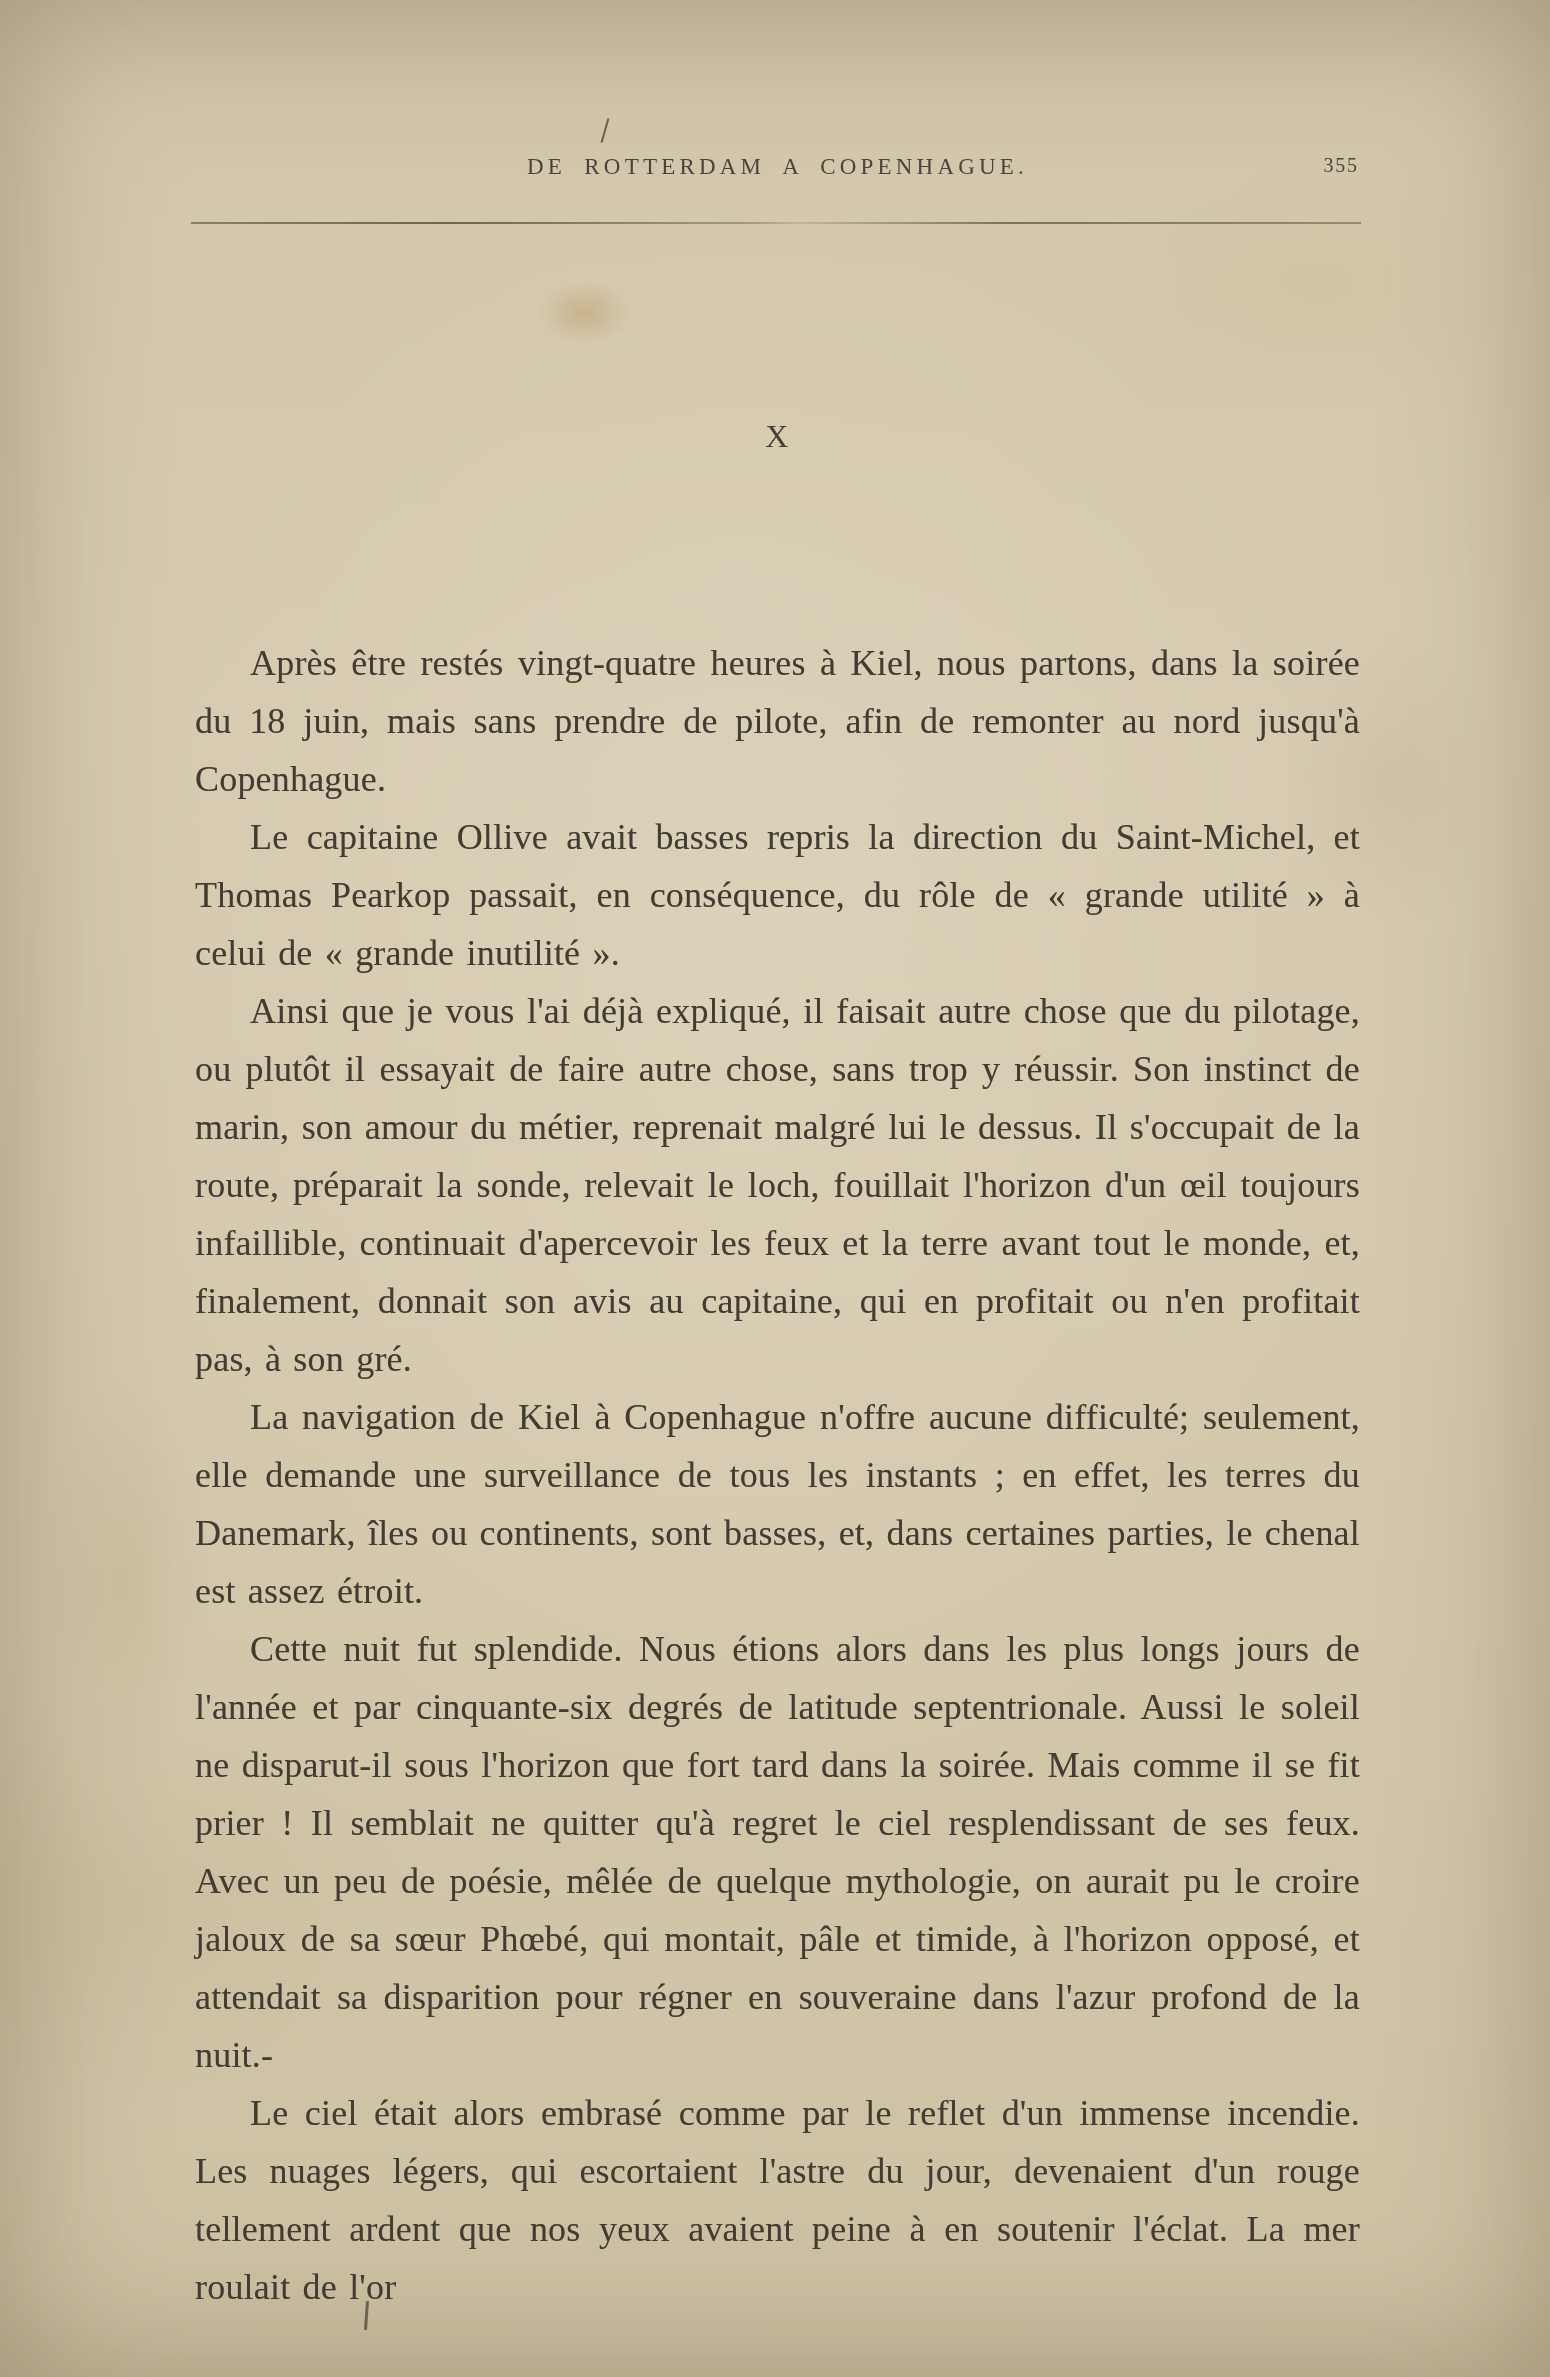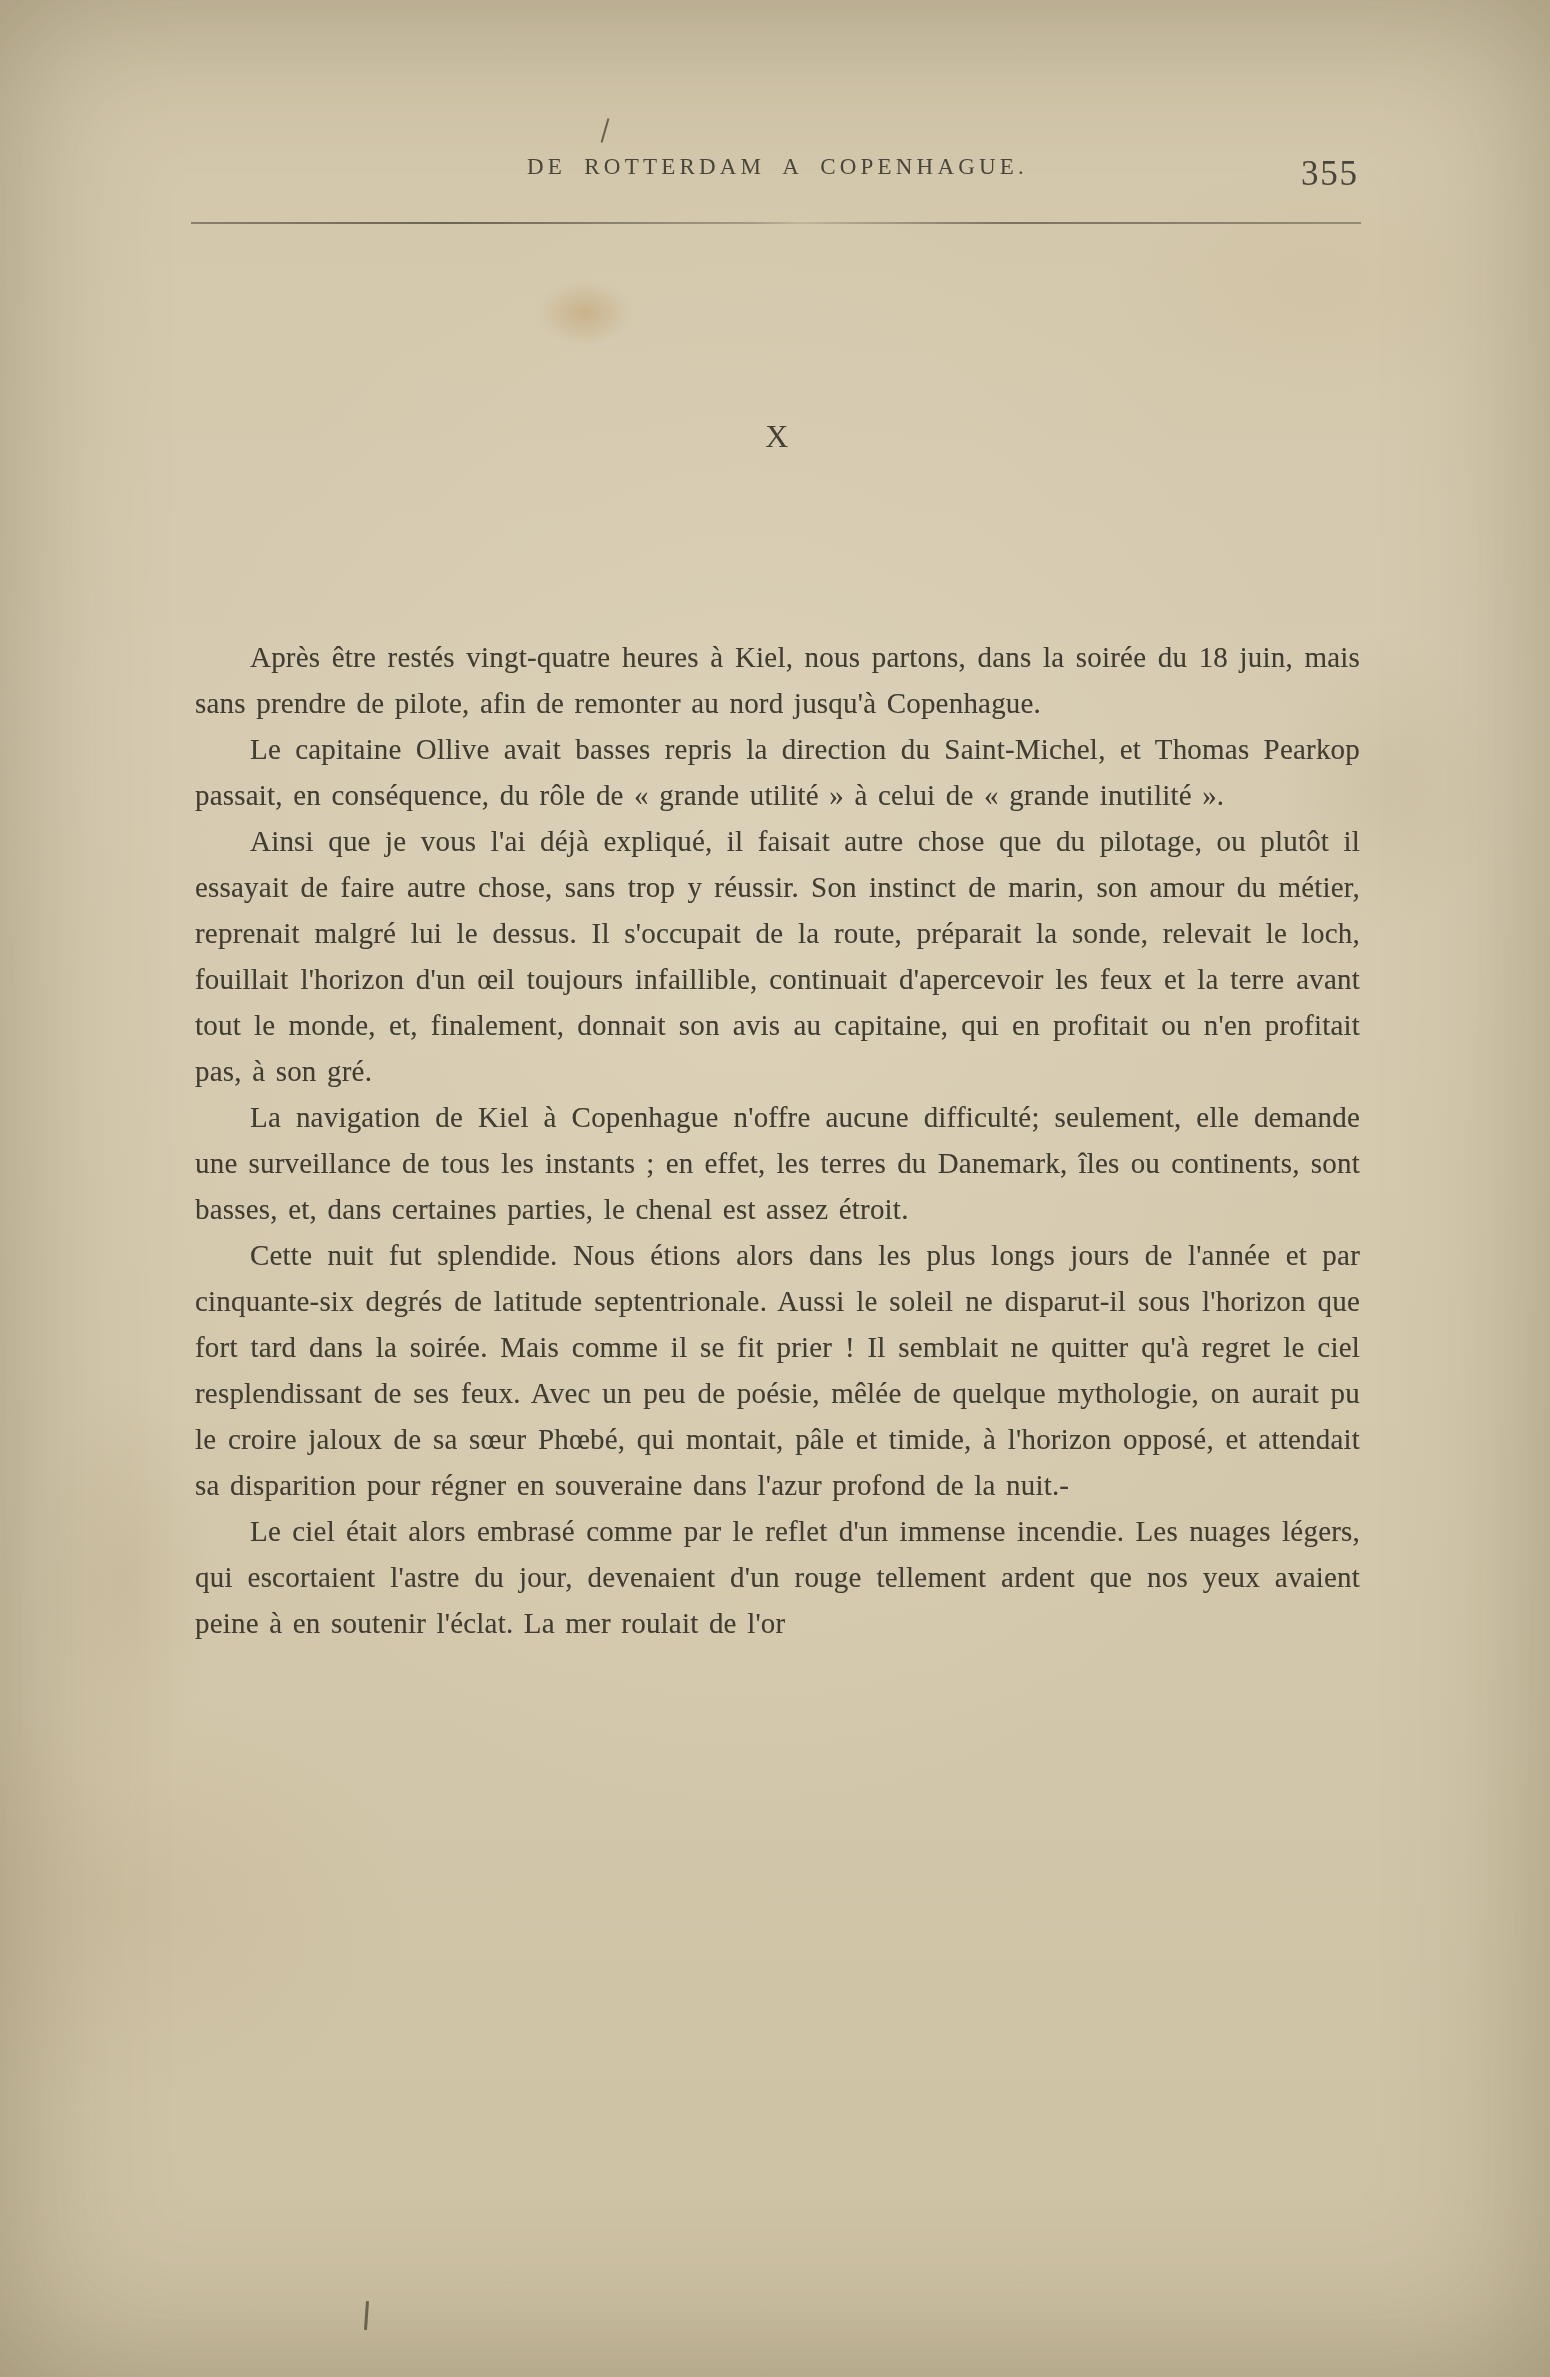--- a/index.html
+++ b/index.html
@@ -36,21 +36,21 @@
     text-align: center;
     font-size: 23px;
     letter-spacing: 4.2px;
     word-spacing: 8.4px;
     color: #49453a;
   }
   .page-number {
     position: absolute;
     right: 1.2px;
     top: 0;
-    font-size: 35px;
+    font-size: 20px;
     letter-spacing: 1.8px;
     color: #49453a;
   }
   .header-rule {
     position: absolute;
     top: 222px;
     left: 191px;
     width: 1170px;
     height: 1.8px;
     background: linear-gradient(90deg,
@@ -73,22 +73,22 @@
     letter-spacing: 1.2px;
     color: #454135;
   }
 
   
   .text-block {
     position: absolute;
     top: 634px;
     left: 195px;
     width: 1165px;
-    font-size: 29px;
-    line-height: 46px;
+    font-size: 36px;
+    line-height: 58px;
     text-align: justify;
     word-spacing: 3px;
     letter-spacing: 0.2px;
     color: #413d32;
     text-shadow: 0 0 0.6px rgba(65, 61, 50, 0.35);
   }
   .text-block p {
     margin: 0;
     text-indent: 55px;
   }

